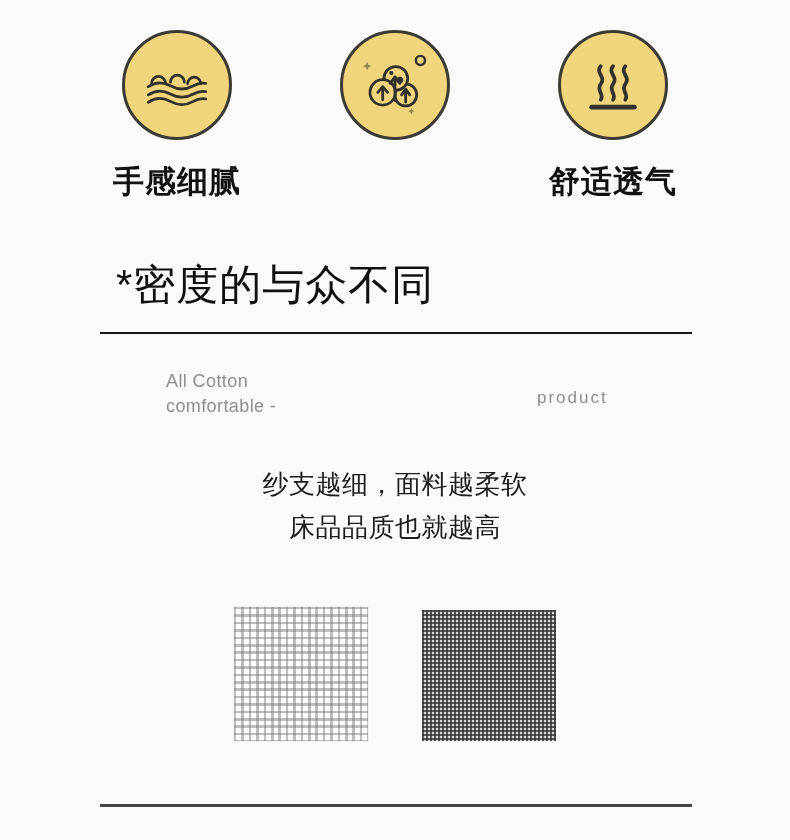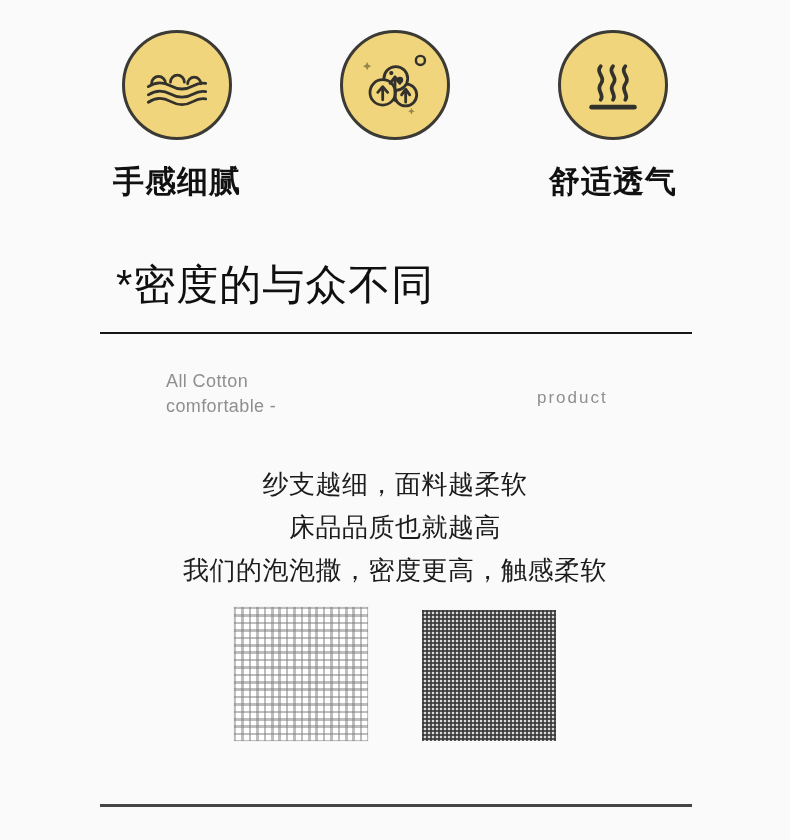--- a/index.html
+++ b/index.html
@@ -146,21 +146,20 @@
 
   <div class="caption-left">
     <div>All Cotton</div>
     <div>comfortable -</div>
   </div>
   <div class="caption-right">product</div>
 
   <div class="body-text">
     <div>纱支越细，面料越柔软</div>
     <div>床品品质也就越高</div>
-    <div>我们的泡泡撒，密度更高，触感柔软</div>
   </div>
 
   <div class="swatches">
     <div class="swatch swatch-light"></div>
     <div class="swatch swatch-dark"></div>
   </div>
 
   <div class="bottom-bar"></div>
 
 </div>

